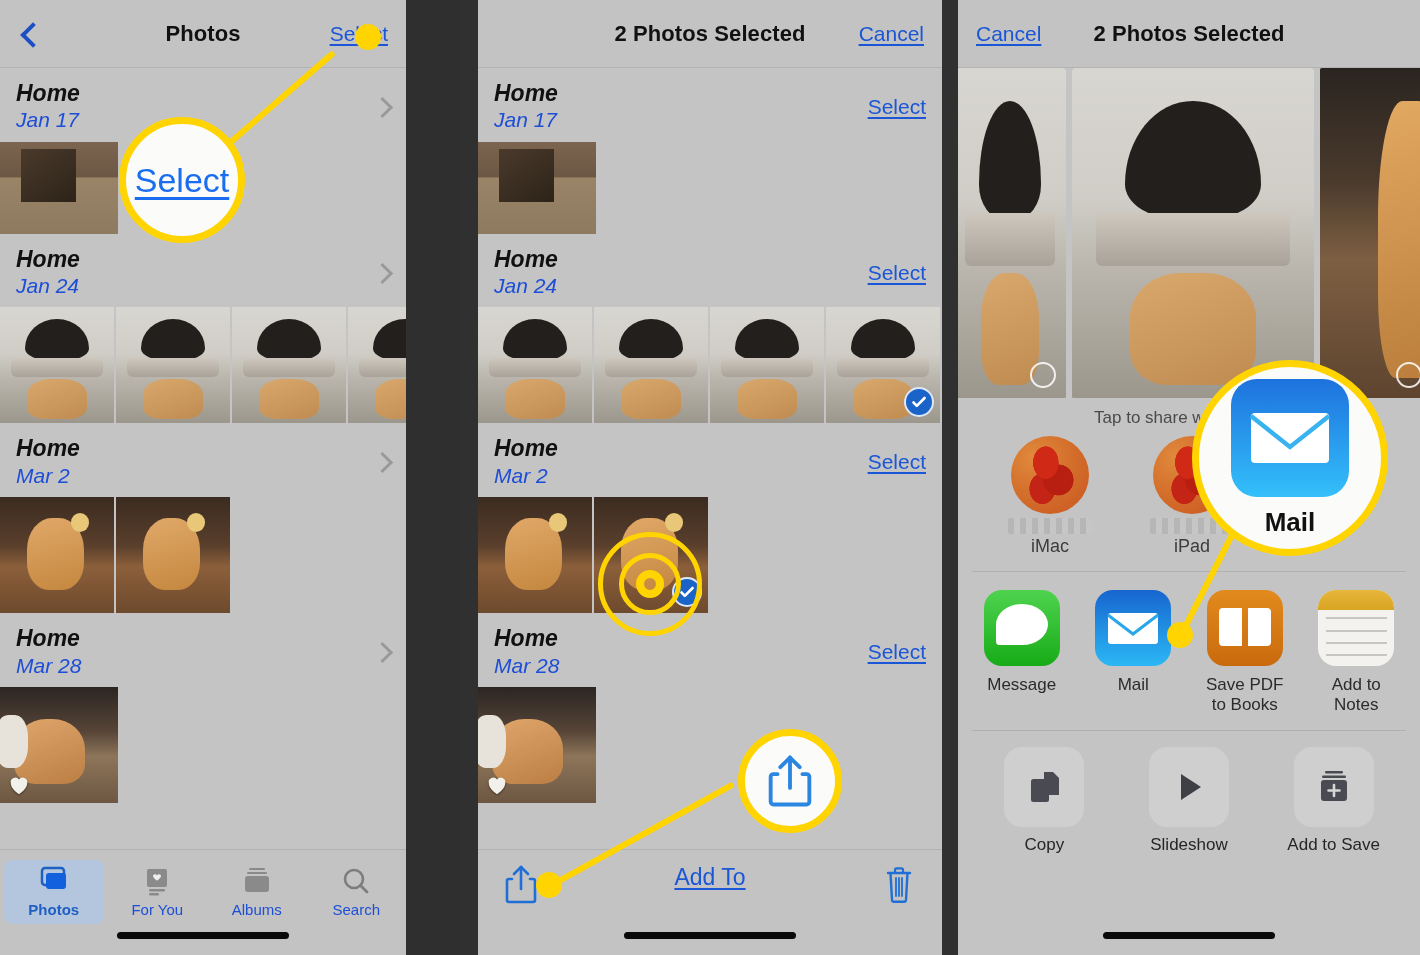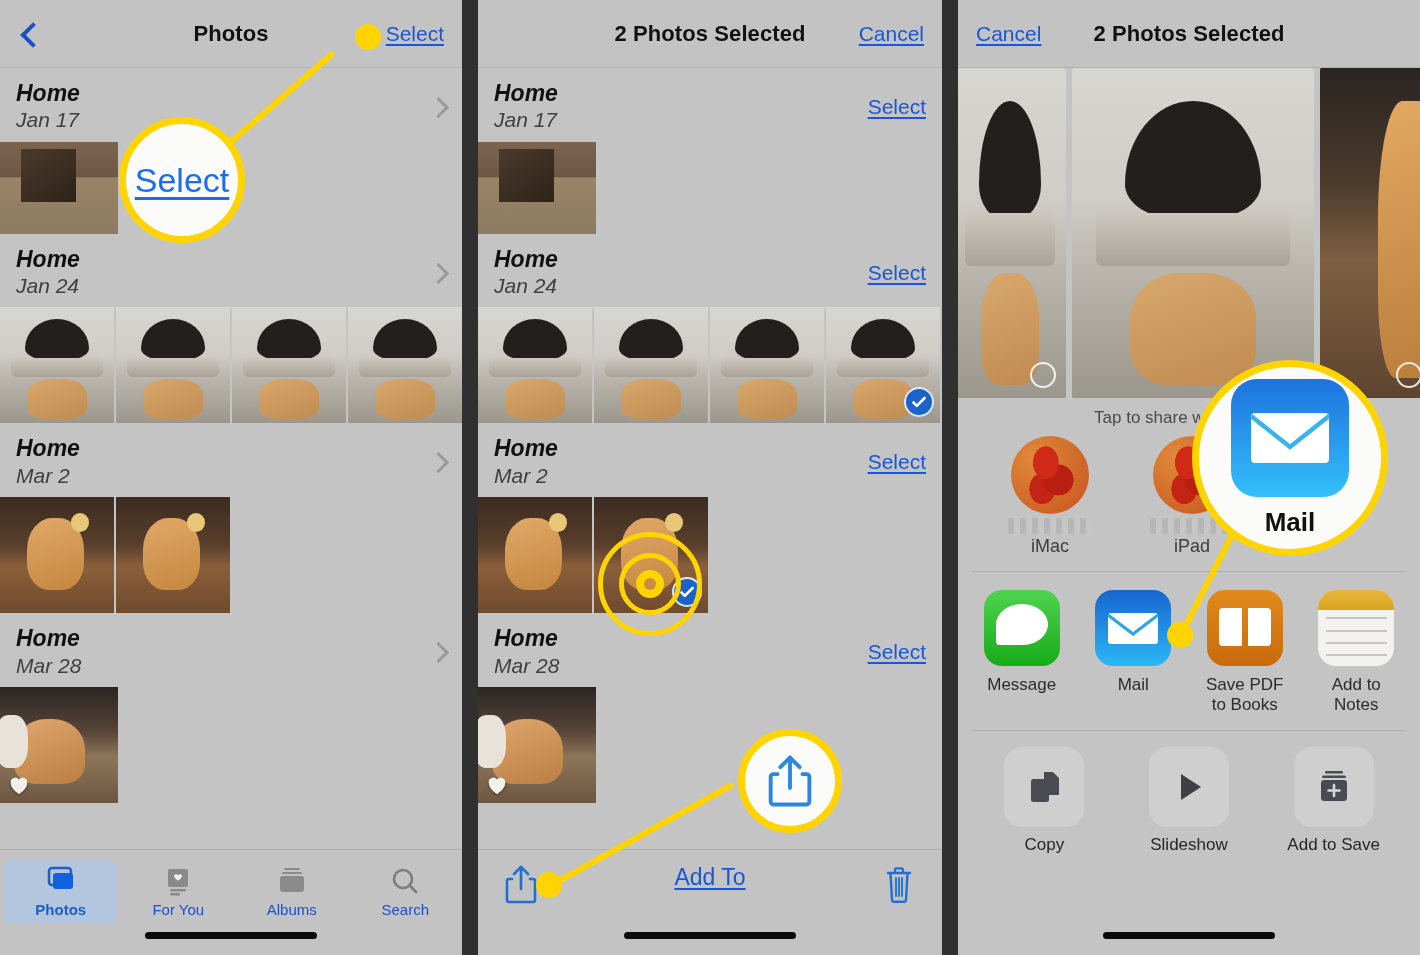--- a/index.html
+++ b/index.html
@@ -6,21 +6,21 @@
   html, body {
     width: 1420px; height: 955px;
     background: #2e2e2e;
     font-family: "Liberation Sans", sans-serif;
     overflow: hidden;
   }
   .stage { position: relative; width: 1420px; height: 955px; background: #2f2f2f; }
 
   
   .panel { position: absolute; top: 0; height: 955px; background: #c4c4c4; overflow: hidden; }
-  #panel1 { left: 0;    width: 462px; }
+  #panel1 { left: 0;    width: 406px; }
   #panel2 { left: 478px; width: 464px; }
   #panel3 { left: 958px; width: 462px; }
   .gutter { position: absolute; top: 0; height: 955px; background: #303030; }
   #gutter1 { left: 462px; width: 16px; }
   #gutter2 { left: 942px; width: 16px; }
 
   
   .navbar {
     position: relative; height: 68px;
     display: flex; align-items: center;
@@ -47,21 +47,21 @@
   }
 
   
   .moment-head {
     display: flex; align-items: center;
     padding: 12px 16px 8px 16px;
     min-height: 70px;
   }
   .moment-text { flex: 1 1 auto; font-style: italic; }
   .moment-title { font-size: 23px; font-weight: bold; color: #111; line-height: 1.15; }
-  .moment-sub { font-size: 21px; color: #404040; line-height: 1.25; margin-top: 1px; }
+  .moment-sub { font-size: 21px; color: #1d4ed8; line-height: 1.25; margin-top: 1px; }
   .chev-right { width: 16px; height: 16px; position: relative; opacity: .55; }
   .chev-right::before {
     content: ""; position: absolute; left: 1px; top: 1px;
     width: 12px; height: 12px;
     border-right: 3px solid #777; border-top: 3px solid #777;
     transform: rotate(45deg);
   }
   .moment-select { font-size: 21px; }
 
   .thumbrow { display: flex; gap: 2px; }

